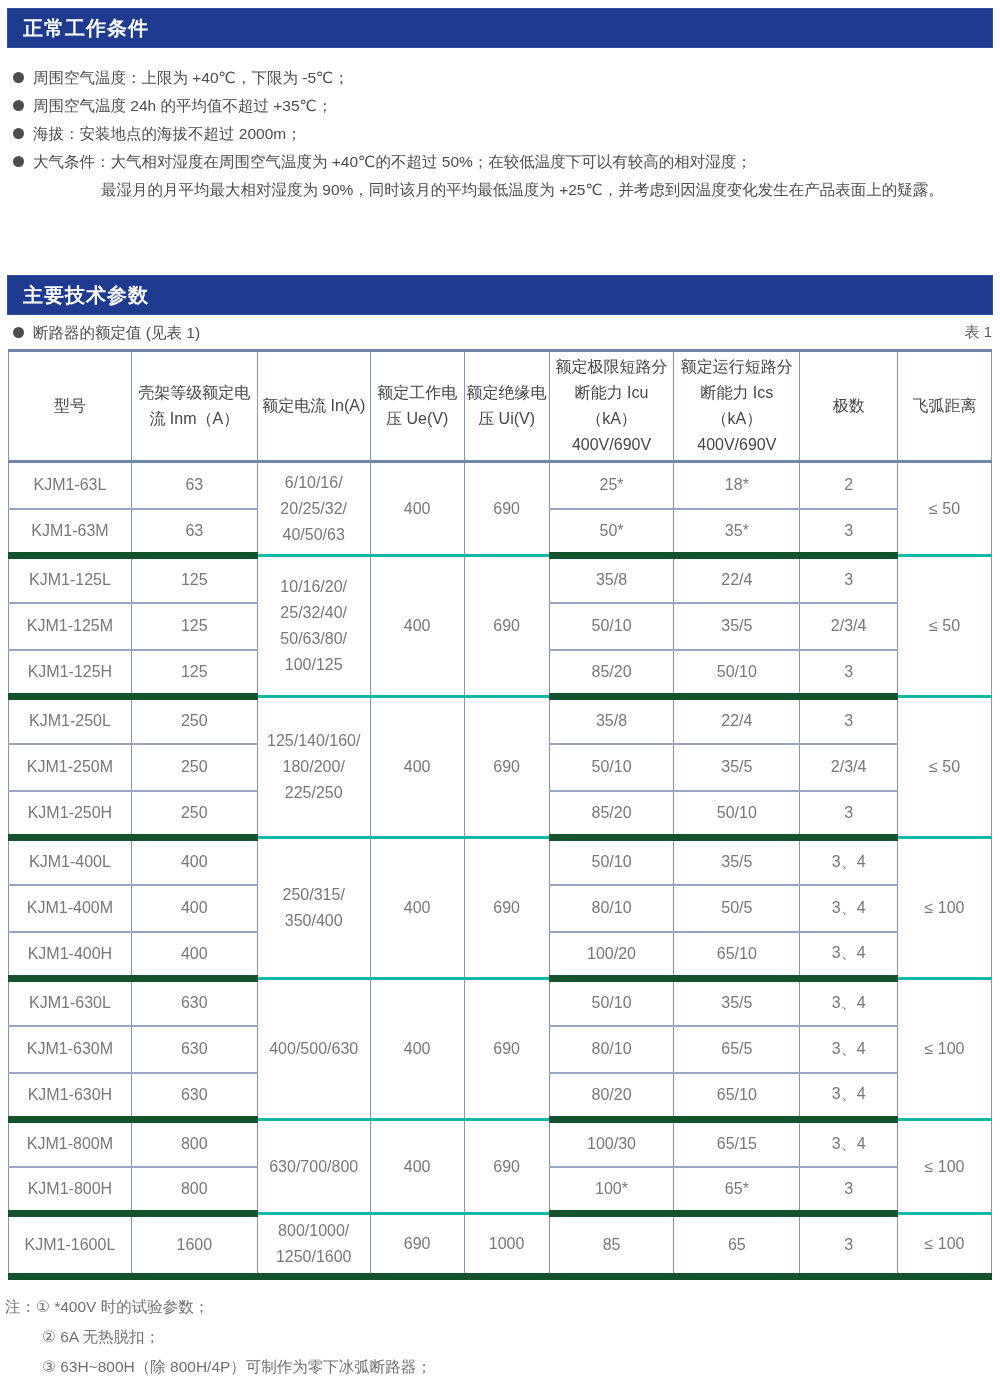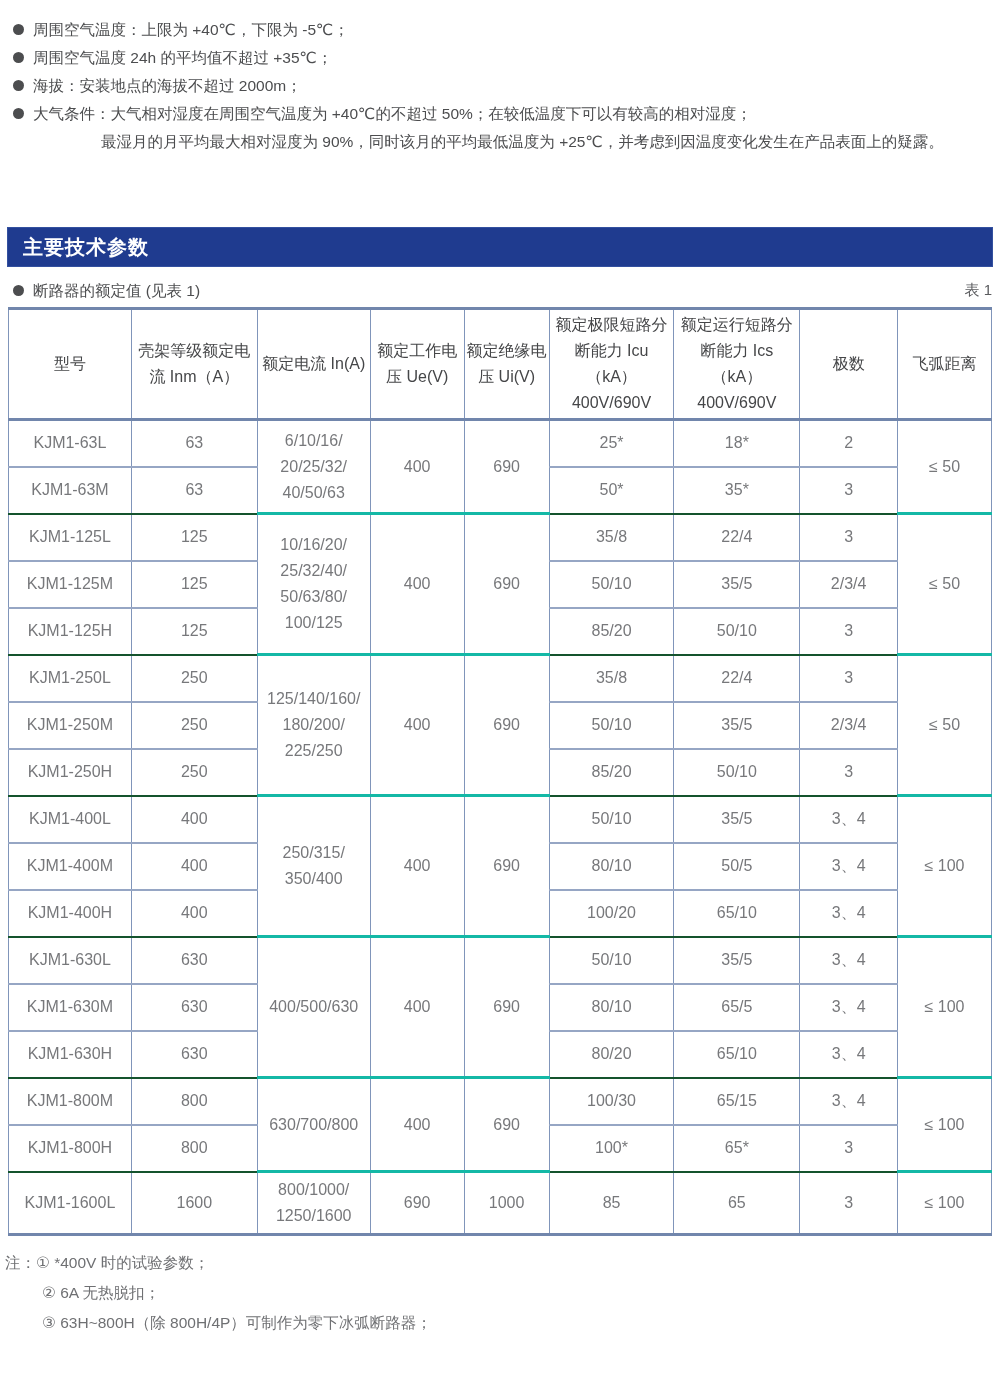--- a/index.html
+++ b/index.html
@@ -35,21 +35,21 @@
     flex:0 0 auto;
     width:11px; height:11px; border-radius:50%;
     background:#4c4d4f;
     margin:4px 9px 0 0;
   }
   .bullet-text { font-size:15.5px; line-height:19px; color:#4c4d4f; }
   .bullet-cont { padding-left:68px; margin-top:9px; }
 
   
   .table-caption-row {
-    margin:14px 8px 7px 13px;
+    margin:8px 8px 7px 13px;
     display:flex; justify-content:space-between; align-items:flex-end;
   }
   .table-tag { font-size:15px; color:#5a5b5e; margin-right:0; }
 
   
   table.ratings {
     margin:0 8px;
     width:984px;
     border-collapse:collapse;
     table-layout:fixed;
@@ -74,33 +74,36 @@
     margin-left:40px;
   }
   table.ratings td {
     height:47px;
     font-size:16px;
     color:#77787b;
     border-bottom:2px solid #96a6c4;
   }
   table.ratings td.pre { white-space:pre-line; line-height:26px; }
   table.ratings td.gend { border-bottom:3px solid #14b8a6; }
-  table.ratings tr.glast td { border-bottom:2px solid #14532d; }
+  table.ratings tr.glast td { border-bottom:7px solid #14532d; }
   table.ratings tr.tall td { height:63px; }
 
   
   .notes { margin:17px 8px 0 5px; font-size:15.5px; color:#6f7073; }
   .note-line { line-height:19px; margin-bottom:11px; display:flex; }
   .note-indent { padding-left:37px; }
 </style>
 </head>
 <body>
 
 <div class="page">
 
+  <div class="section-bar bar1">
+    <span>正常工作条件</span>
+  </div>
 
   <div class="bullets">
     <div class="bullet-row">
       <span class="dot"></span>
       <div class="bullet-text">周围空气温度：上限为 +40℃，下限为 -5℃；</div>
     </div>
     <div class="bullet-row">
       <span class="dot"></span>
       <div class="bullet-text">周围空气温度 24h 的平均值不超过 +35℃；</div>
     </div>

